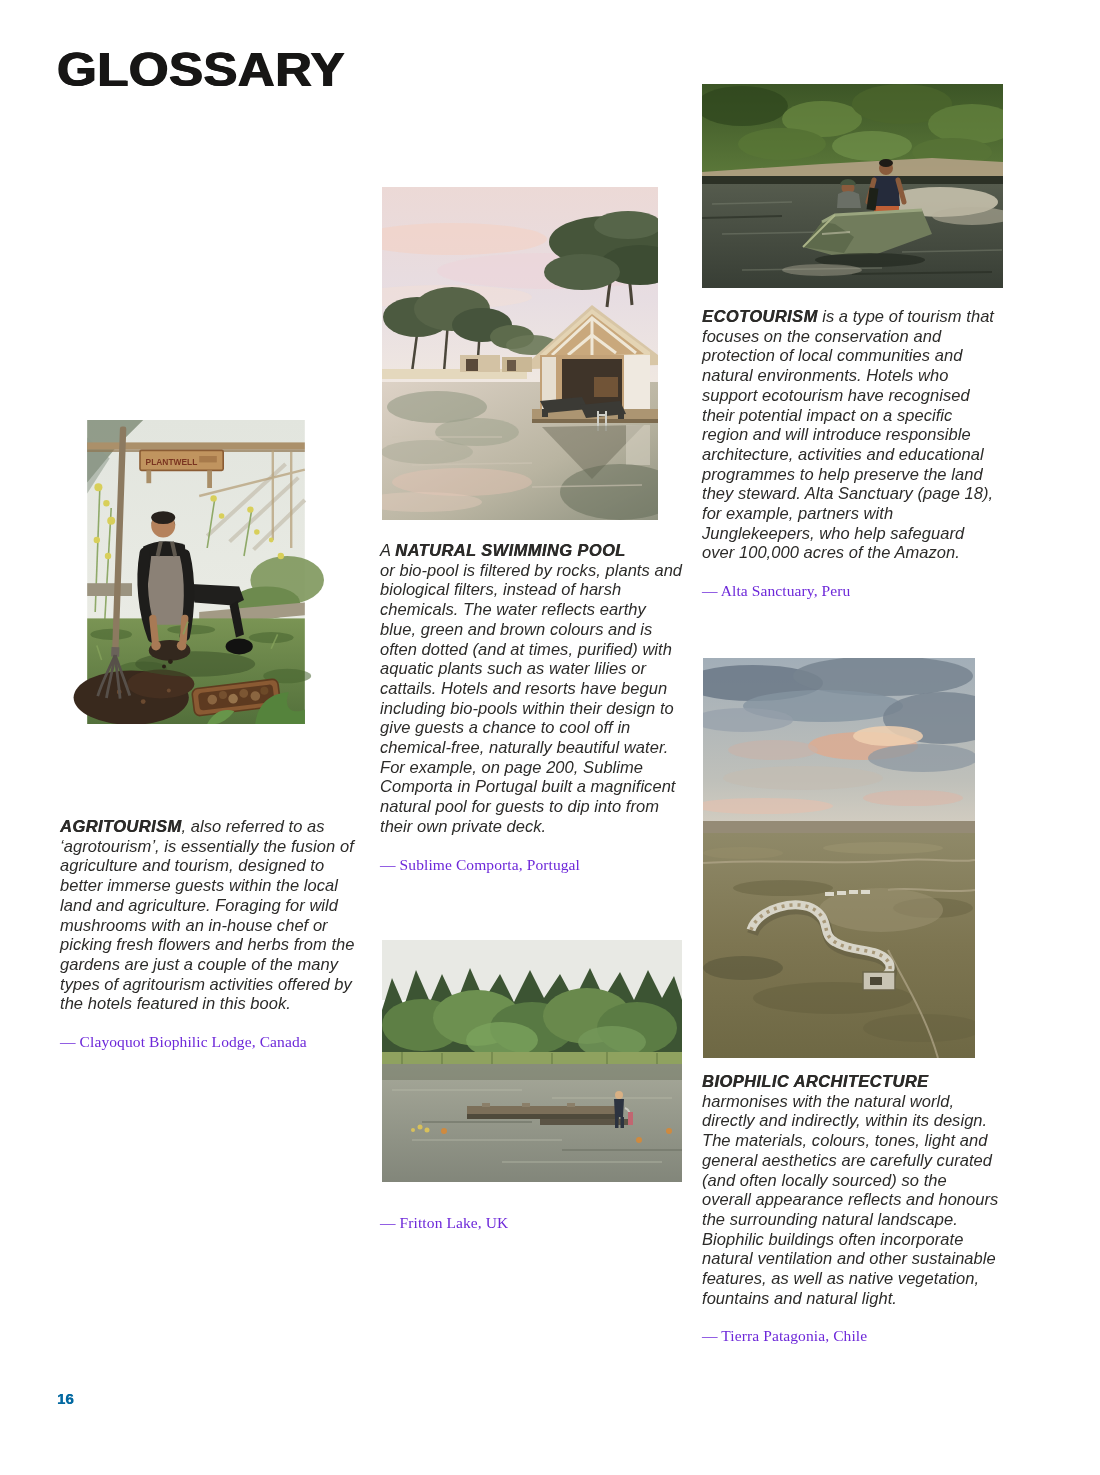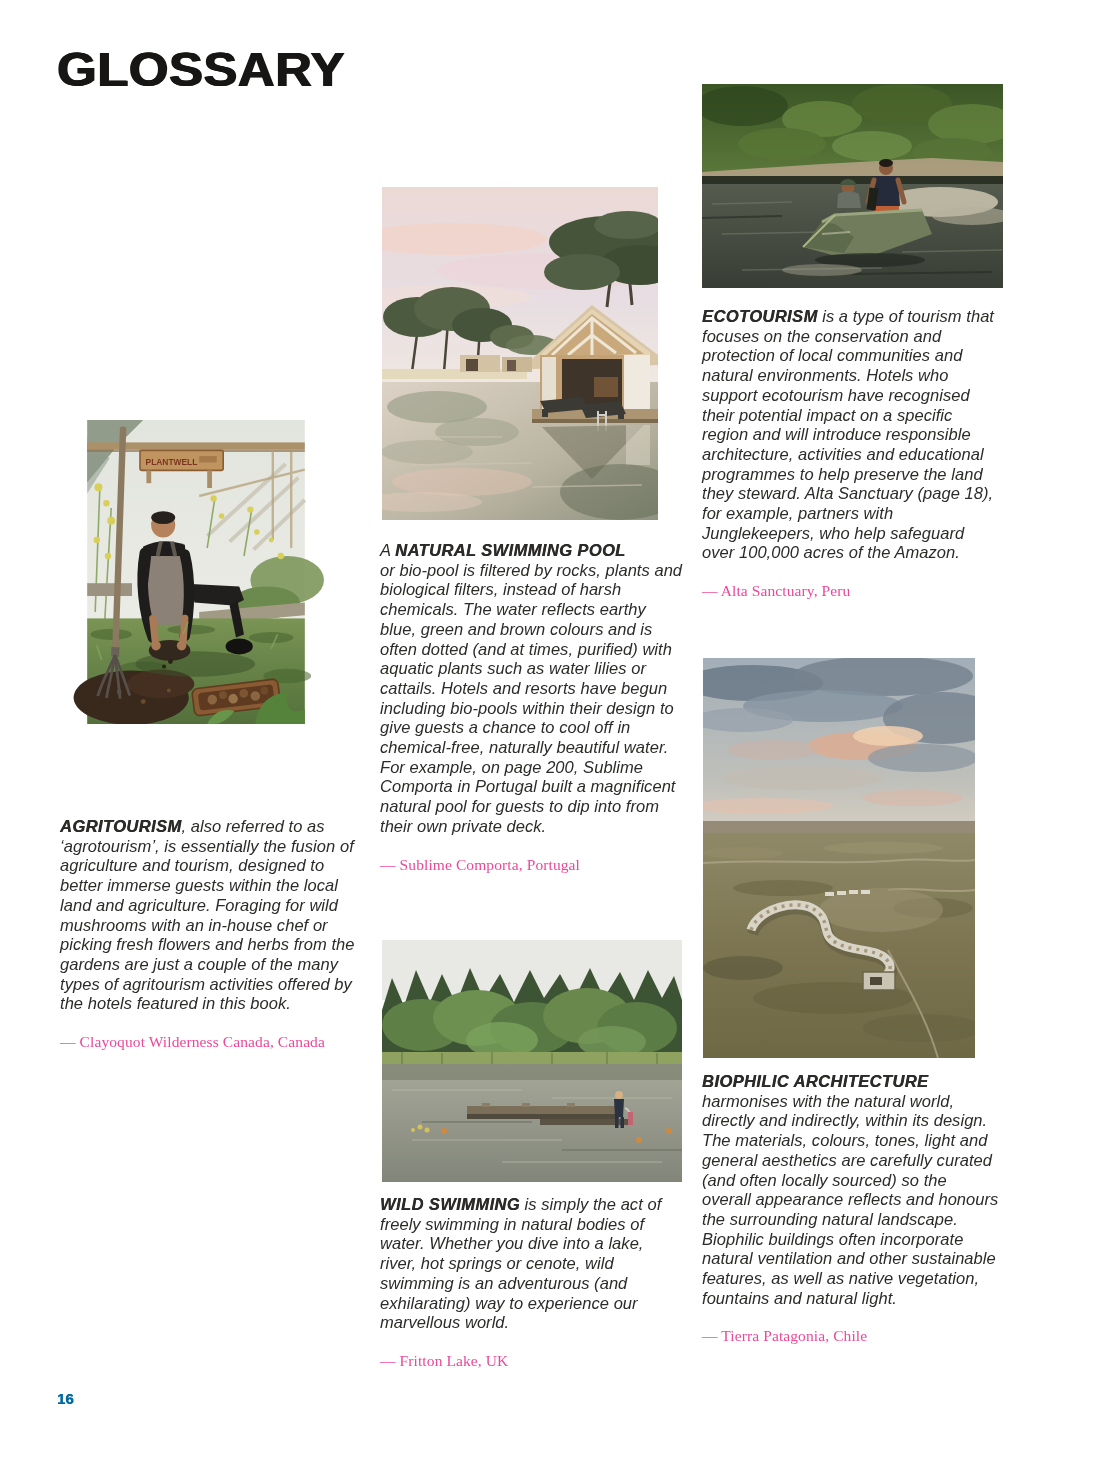--- a/index.html
+++ b/index.html
@@ -10,21 +10,21 @@
          transform:scaleX(1.06);transform-origin:left top;
          text-shadow:1px 0 0 currentColor,-0.6px 0 0 currentColor;}
   figure.photo{position:absolute;margin:0;padding:0;overflow:hidden;}
   figure.photo svg{display:block;width:100%;height:100%;}
   .entry{position:absolute;}
   .entry p{margin:0;}
   .entry .body{font-size:16.5px;line-height:19.7px;letter-spacing:.05px;color:#2c2b29;font-style:italic;}
   .term{font-weight:700;letter-spacing:.4px;text-shadow:.35px 0 0 currentColor;}
   .lead-line{display:block;}
   .attribution{margin-top:18px !important;font-family:"Liberation Serif",serif;
-               font-size:15.5px;line-height:1.25;color:#ec4899;letter-spacing:.1px;}
+               font-size:15.5px;line-height:1.25;color:#6d28d9;letter-spacing:.1px;}
   .pagenum{position:absolute;left:57px;top:1390px;font-size:15px;font-weight:700;color:#0369a1;
            text-shadow:.3px 0 0 currentColor;}
 </style>
 </head>
 <body>
 
 <div class="sheet">
 
   <h1 class="title">GLOSSARY</h1>
 
@@ -442,30 +442,29 @@
             <rect x="134" y="233" width="9" height="4"></rect>
           <rect x="146" y="232" width="9" height="4"></rect>
             <rect x="158" y="232" width="9" height="4"></rect>
         </g>
       </g>
     </svg>
   </figure>
 
   <section class="entry" style="left:60px;top:817px;width:300px">
     <p class="body"><b class="term">AGRITOURISM</b><span>, also referred to as ‘agrotourism’, is essentially the fusion of agriculture and tourism, designed to better immerse guests within the local land and agriculture. Foraging for wild mushrooms with an in-house chef or picking fresh flowers and herbs from the gardens are just a couple of the many types of agritourism activities offered by the hotels featured in this book.</span></p>
-    <p class="attribution">— Clayoquot Wilderness Canada, Canada</p>
+    <p class="attribution">— Clayoquot Biophilic Lodge, Canada</p>
   </section>
 
   <section class="entry" style="left:380px;top:541px;width:303px">
     <p class="body"><span class="lead-line"><span>A </span><b class="term">NATURAL SWIMMING POOL</b></span><span>or bio-pool is filtered by rocks, plants and biological filters, instead of harsh chemicals. The water reflects earthy blue, green and brown colours and is often dotted (and at times, purified) with aquatic plants such as water lilies or cattails. Hotels and resorts have begun including bio-pools within their design to give guests a chance to cool off in chemical-free, naturally beautiful water. For example, on page 200, Sublime Comporta in Portugal built a magnificent natural pool for guests to dip into from their own private deck.</span></p>
     <p class="attribution">— Sublime Comporta, Portugal</p>
   </section>
 
   <section class="entry" style="left:380px;top:1195px;width:303px">
-    <p class="body"><b class="term">WILD SWIMMING</b><span> is simply the act of freely swimming in natural bodies of water. Whether you dive into a lake, river, hot springs or cenote, wild swimming is an adventurous (and exhilarating) way to experience our marvellous world.</span></p>
     <p class="attribution">— Fritton Lake, UK</p>
   </section>
 
   <section class="entry" style="left:702px;top:307px;width:298px">
     <p class="body"><b class="term">ECOTOURISM</b><span> is a type of tourism that focuses on the conservation and protection of local communities and natural environments. Hotels who support ecotourism have recognised their potential impact on a specific region and will introduce responsible architecture, activities and educational programmes to help preserve the land they steward. Alta Sanctuary (page 18), for example, partners with Junglekeepers, who help safeguard over 100,000 acres of the Amazon.</span></p>
     <p class="attribution">— Alta Sanctuary, Peru</p>
   </section>
 
   <section class="entry" style="left:702px;top:1072px;width:298px">
     <p class="body"><span class="lead-line"><b class="term">BIOPHILIC ARCHITECTURE</b></span><span>harmonises with the natural world, directly and indirectly, within its design. The materials, colours, tones, light and general aesthetics are carefully curated (and often locally sourced) so the overall appearance reflects and honours the surrounding natural landscape. Biophilic buildings often incorporate natural ventilation and other sustainable features, as well as native vegetation, fountains and natural light.</span></p>

